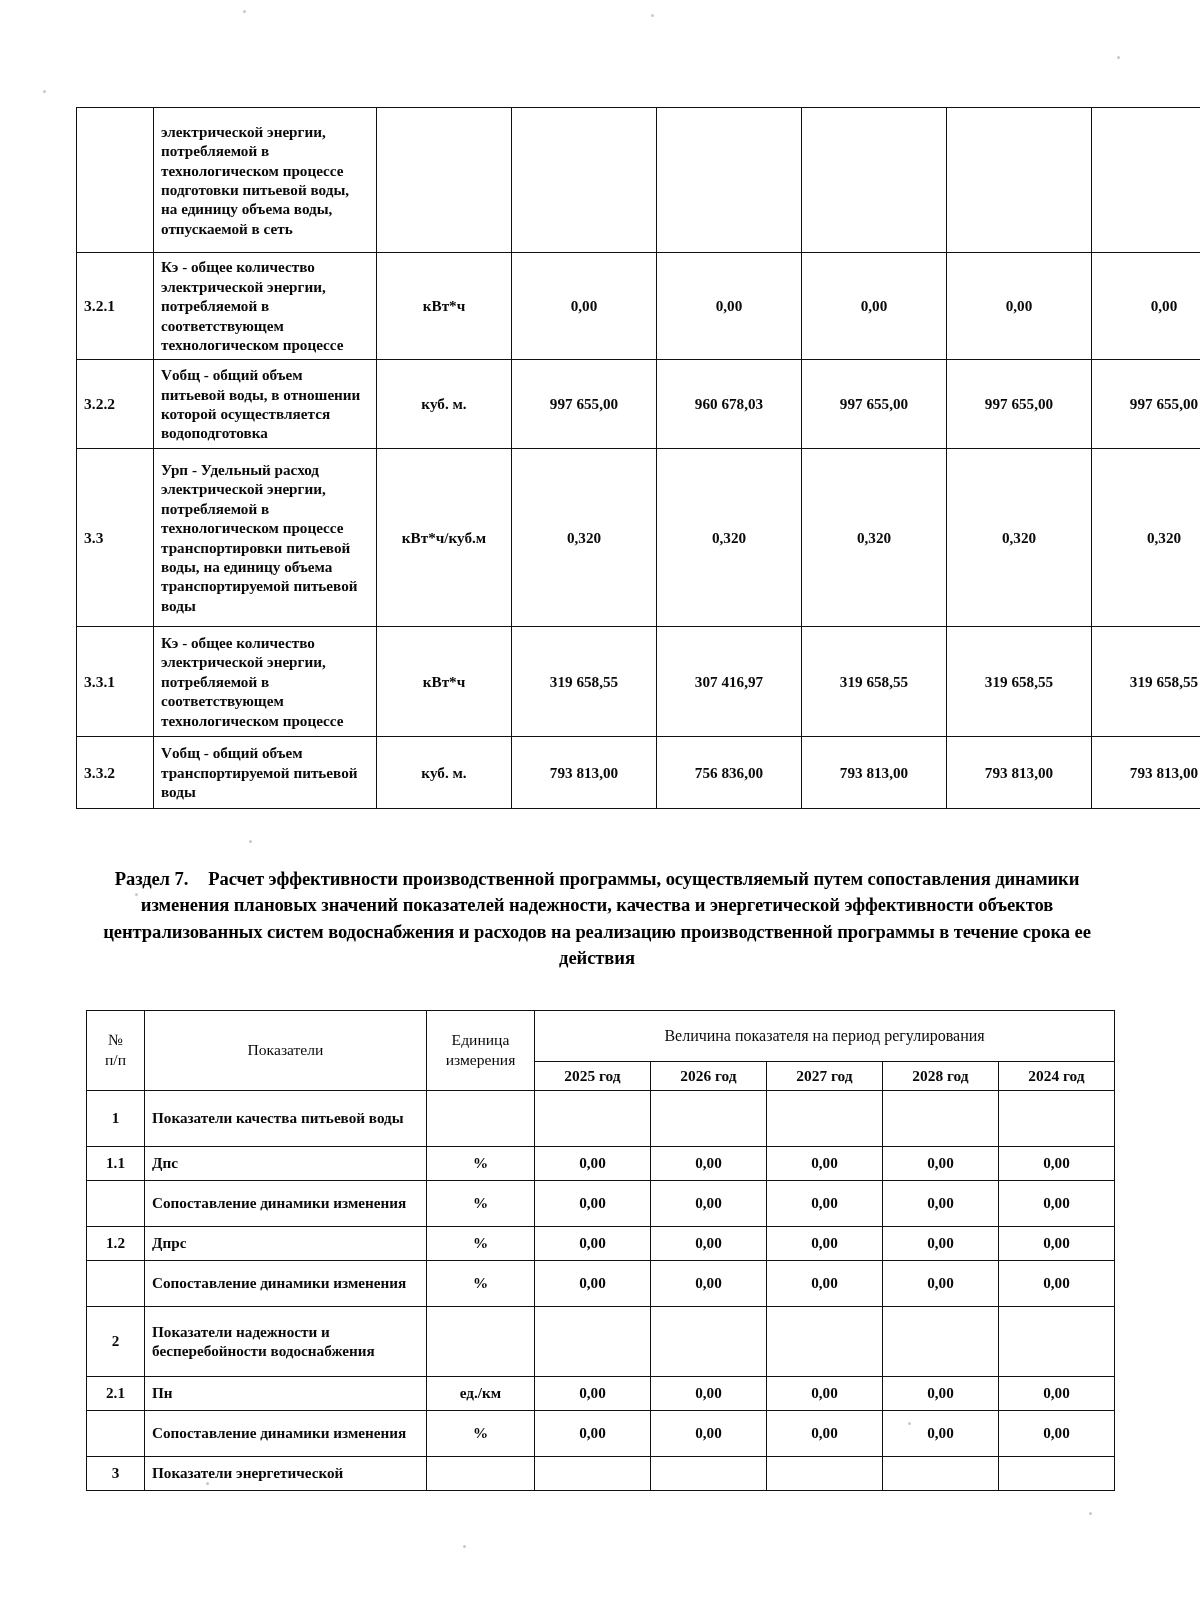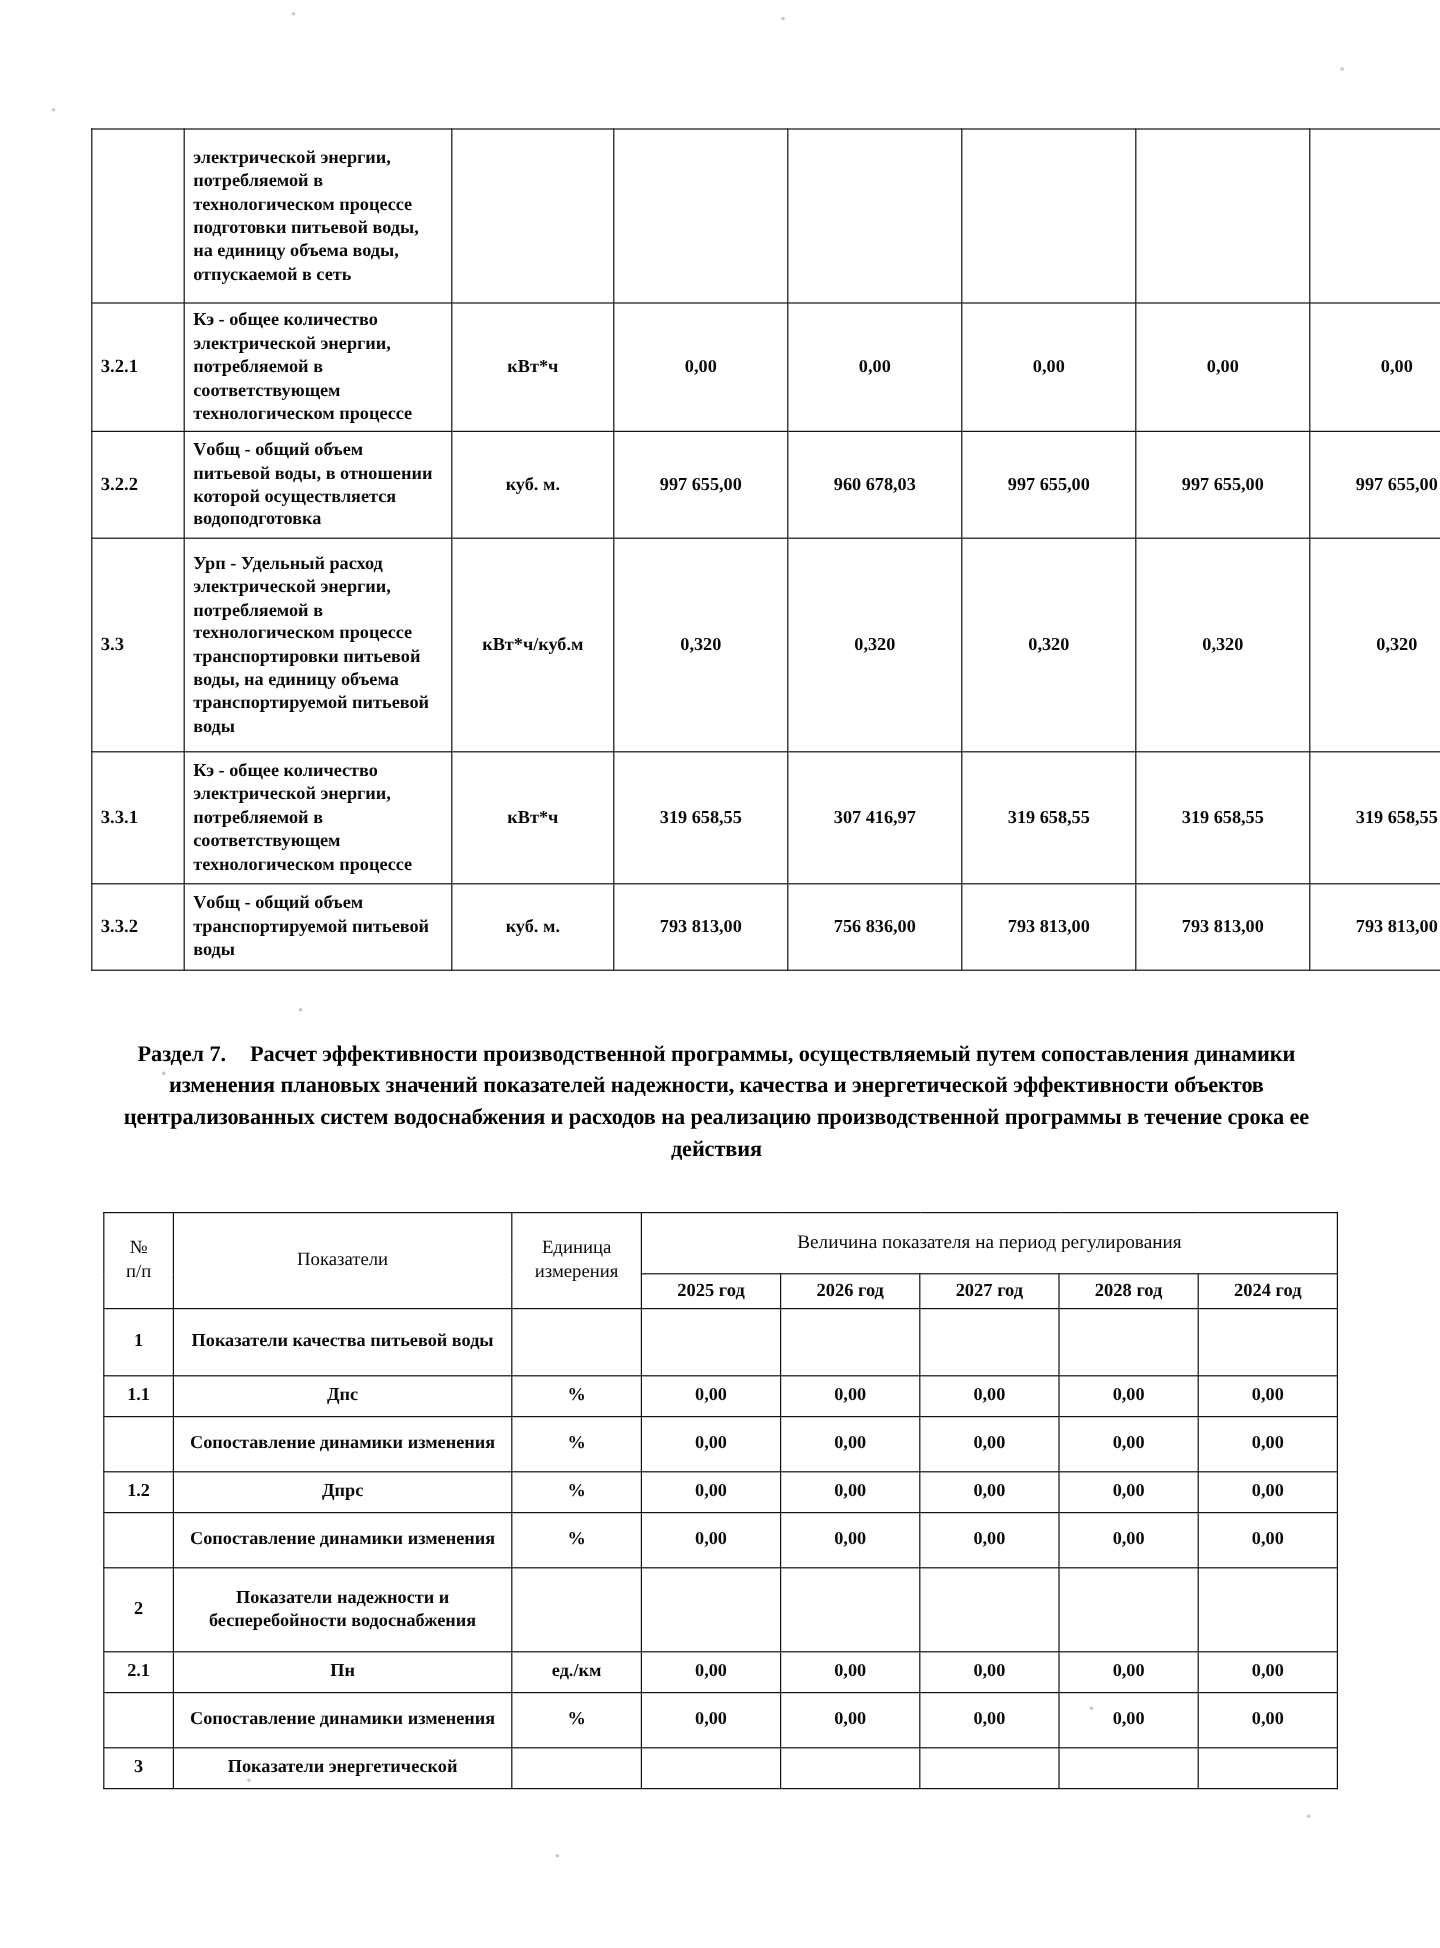--- a/index.html
+++ b/index.html
@@ -103,21 +103,21 @@
     text-align: center;
     font-weight: 400;
     font-size: 16px;
   }
   #table-efficiency col.c-idx  { width: 58px;  }
   #table-efficiency col.c-name { width: 282px; }
   #table-efficiency col.c-unit { width: 108px; }
   #table-efficiency col.c-year { width: 116px; }
 
   #table-efficiency td.idx  { text-align: center; }
-  #table-efficiency td.name { text-align: center; }
+  #table-efficiency td.name { text-align: left; }
   #table-efficiency td.unit { text-align: center; }
   #table-efficiency td.val  { text-align: center; }
 
   #table-efficiency th.hdr-span { font-weight: 400; }
   #table-efficiency th.hdr-year { font-weight: 700; font-size: 15.4px; }
   #table-efficiency th.hdr-stub { font-weight: 400; font-size: 15.6px; }
 
   .hdr-row-1 td, .hdr-row-1 th { height: 42px; }
   .r-tall { height: 56px; }
   .r-short { height: 34px; }

